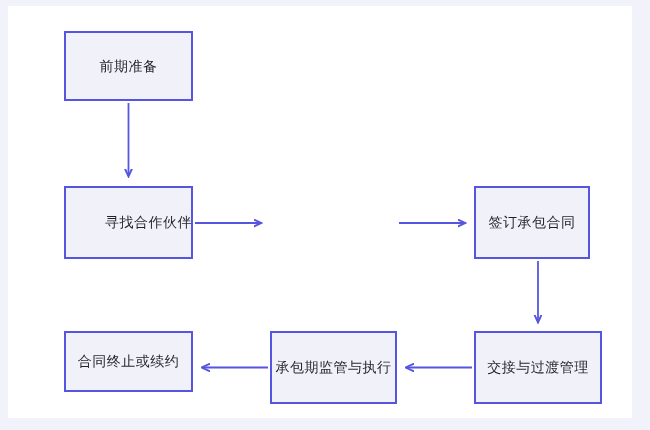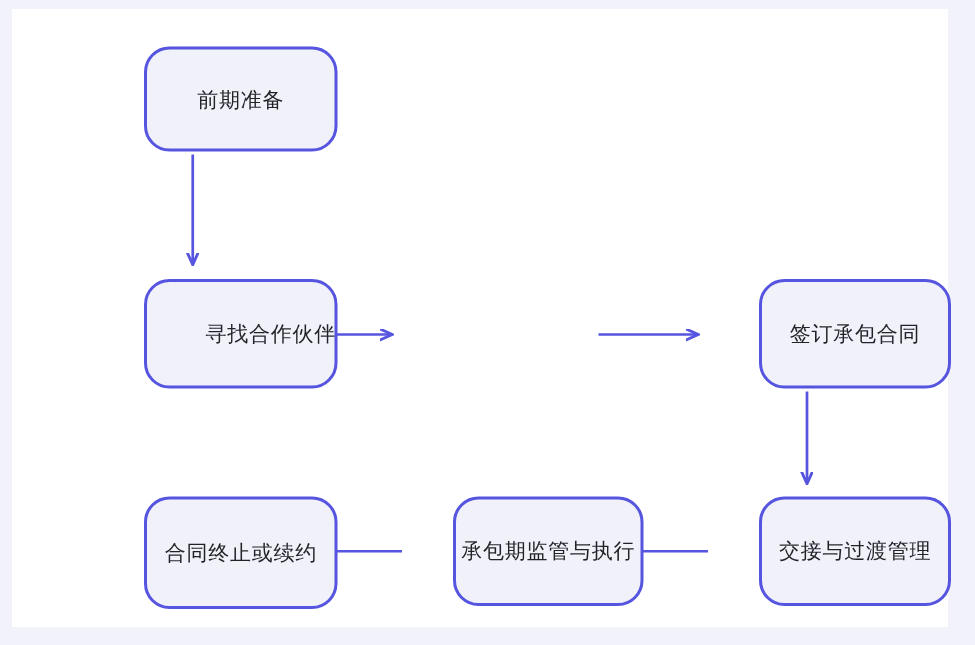--- a/index.html
+++ b/index.html
@@ -26,42 +26,41 @@
     left: 0;
     top: 0;
     width: 650px;
     height: 430px;
   }
   .node {
     position: absolute;
     box-sizing: border-box;
     background: #f1f1fa;
     border: 2px solid #5655e0;
-    border-radius: 17px;
+    border-radius: 0;
     display: flex;
     align-items: center;
     justify-content: center;
     text-align: center;
-    margin-left: 32px;
   }
   .node-label {
     font-size: 14px;
     line-height: 1.3;
     color: #1f2328;
     letter-spacing: 0.5px;
     white-space: nowrap;
   }
   
   #node-prep      { left: 64px;  top: 31px;  width: 129px; height: 70px; }
   #node-partner   { left: 64px;  top: 186px; width: 129px; height: 73px; padding-left: 40px; }
   #node-negotiate { left: 270px; top: 186px; width: 127px; height: 73px; }
-  #node-contract  { left: 474px; top: 186px; width: 128px; height: 73px; }
+  #node-contract  { left: 474px; top: 186px; width: 116px; height: 73px; }
   #node-handover  { left: 474px; top: 331px; width: 128px; height: 73px; }
   #node-supervise { left: 270px; top: 331px; width: 127px; height: 73px; }
-  #node-terminate { left: 64px;  top: 331px; width: 129px; height: 75px; }
+  #node-terminate { left: 64px;  top: 331px; width: 129px; height: 61px; }
 
   .edges {
     position: absolute;
     left: 0;
     top: 0;
     width: 650px;
     height: 430px;
     pointer-events: none;
   }
 </style>

